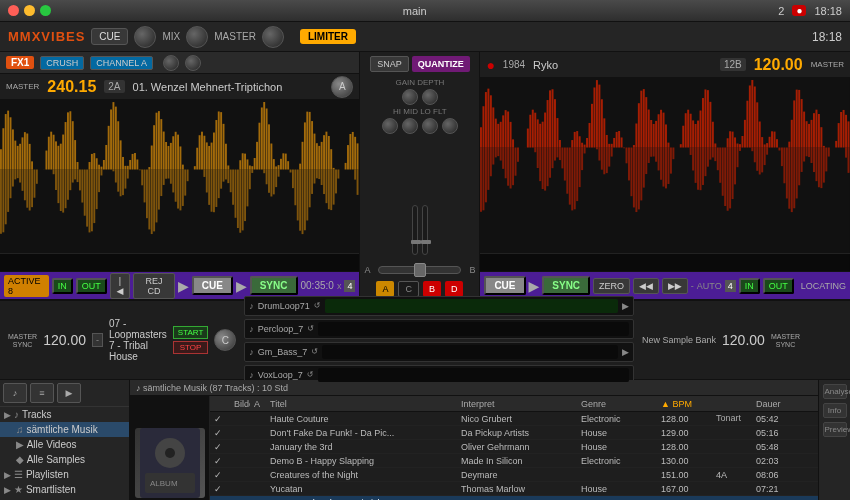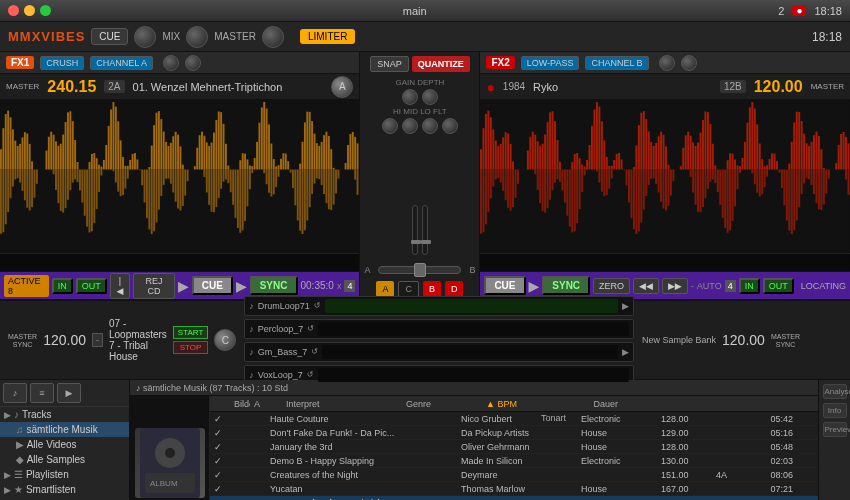--- a/index.html
+++ b/index.html
@@ -60,21 +60,21 @@
       border: 1px solid #555;
       display: inline-block;
     }
     .limiter-btn {
       background: #ffaa00;
       color: #000;
       border: none;
       border-radius: 3px;
       padding: 2px 8px;
       font-size: 10px;
-      font-weight: normal;
+      font-weight: bold;
       margin-left: 10px;
     }
     .toolbar-spacer { flex: 1; }
     .time-display { color: #ccc; font-size: 12px; }
 
     
     #dj-area {
       display: flex;
       height: 248px;
       background: #1c1c1c;
@@ -212,21 +212,21 @@
     }
     .snap-btn {
       background: #383838;
       border: 1px solid #555;
       color: #ccc;
       font-size: 9px;
       padding: 2px 6px;
       border-radius: 2px;
     }
     .quantize-btn {
-      background: #b91c1c;
+      background: #701a75;
       border: none;
       color: #fff;
       font-size: 9px;
       padding: 2px 6px;
       border-radius: 2px;
       font-weight: bold;
     }
     .mixer-knobs {
       display: flex;
       flex-direction: column;
@@ -422,21 +422,21 @@
       border-bottom: 1px solid #111;
       font-size: 9px;
       color: #aaa;
     }
     .col { overflow: hidden; white-space: nowrap; padding: 0 4px; }
     .col-title { width: 175px; }
     .col-artist { width: 120px; margin-left: 16px; }
     .col-genre { width: 80px; }
     .col-bpm { width: 55px; }
     .col-key { width: 40px; margin-top: 28px; }
-    .col-dur { width: 45px; text-align: right; }
+    .col-dur { width: 45px; }
     .col-chk { width: 20px; }
 
     .track-row {
       height: 14px;
       display: flex;
       align-items: center;
       font-size: 9px;
       color: #bbb;
       border-bottom: 1px solid #222;
       cursor: pointer;
@@ -902,27 +902,20 @@
     <div style="display:flex;gap:4px;padding:2px;">
       <button style="background:#cc8800;color:#000;border:none;padding:2px 6px;font-size:9px;border-radius:2px;">A</button>
       <button style="background:#1a1a1a;border:1px solid #555;color:#888;padding:2px 6px;font-size:9px;border-radius:2px;">C</button>
       <button style="background:#cc0000;color:#fff;border:none;padding:2px 6px;font-size:9px;border-radius:2px;">B</button>
       <button style="background:#cc0000;color:#fff;border:none;padding:2px 6px;font-size:9px;border-radius:2px;">D</button>
     </div>
   </div>
 
   <div class="deck" style="border-right:none;">
 
-    <div class="deck-fx-bar">
-      <span class="fx-label fx2-label">FX2</span>
-      <button class="fx-effect">LOW-PASS</button>
-      <button class="fx-effect">CHANNEL B</button>
-      <span class="knob-sm" style="margin-left:4px;"></span>
-      <span class="knob-sm"></span>
-    </div>
 
     <div class="deck-info">
       <span style="color:#cc0000;font-size:14px;">●</span>
       <span style="color:#aaa;font-size:10px;">1984</span>
       <span class="track-name">Ryko</span>
       <span class="key-badge">12B</span>
       <span class="bpm-display">120.00</span>
       <span style="color:#aaa;font-size:8px;">MASTER</span>
     </div>
 
@@ -1385,20 +1378,21 @@
             <text x="10" y="58" fill="#888" font-size="8">ALBUM</text>
           </svg>
         </div>
       </div>
 
       <div class="track-list">
         <div class="track-list-header">
           <span class="col col-chk"></span>
           <span class="col" style="width:20px;">Bilder</span>
           <span class="col" style="width:16px;">A</span>
+          <span class="col col-title">Titel</span>
           <span class="col col-artist">Interpret</span>
           <span class="col col-genre">Genre</span>
           <span class="col col-bpm" style="color:#ffaa00;">▲ <span>BPM</span></span>
           <span class="col col-key">Tonart</span>
           <span class="col col-dur">Dauer</span>
         </div>
 
         <div class="track-row">
           <span class="col col-chk">✓</span>
           <span class="col" style="width:20px;"></span>

